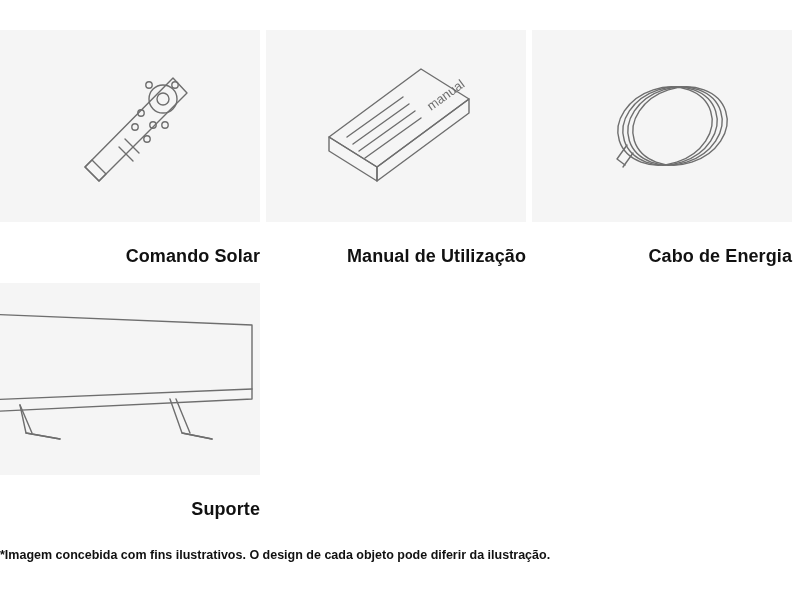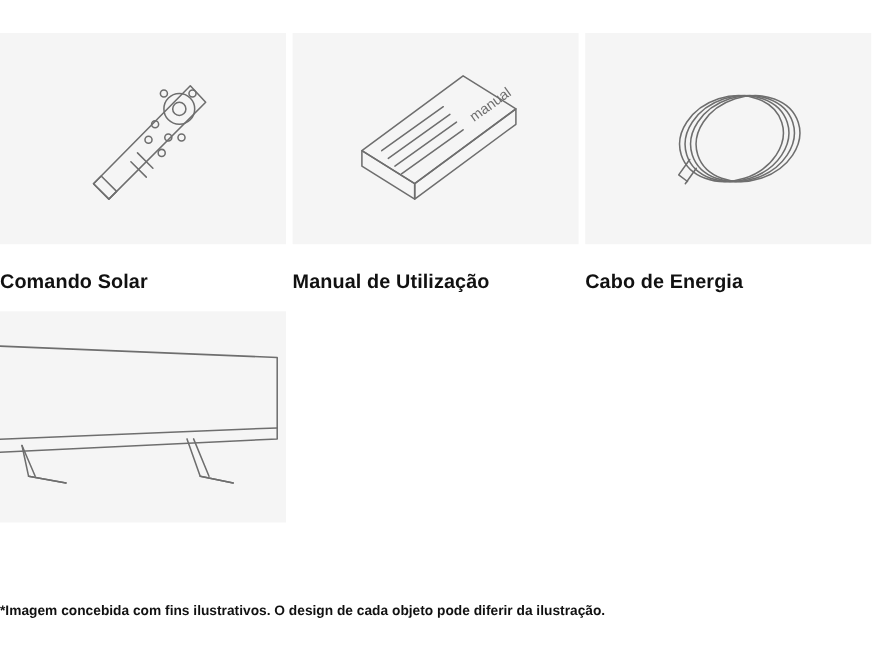--- a/index.html
+++ b/index.html
@@ -38,21 +38,21 @@
     background: #f5f5f5;
     display: flex;
     align-items: center;
     justify-content: center;
     box-sizing: border-box;
   }
   .caption {
     font-size: 18px;
     font-weight: bold;
     color: #111111;
-    text-align: left;
+    text-align: right;
     padding: 24px 0 10px 0;
     letter-spacing: 0.1px;
   }
   .footnote {
     position: absolute;
     left: 0;
     right: 0;
     bottom: 38px;
     text-align: left;
     font-size: 12.5px;
@@ -133,19 +133,20 @@
             <path d="M-40 118 L252 106"></path>
             <path d="M20 122 L26 150 L60 156"></path>
             <path d="M26 150 L60 156"></path>
             <path d="M20 122 L32 150"></path>
             <path d="M170 116 L182 150 L212 156"></path>
             <path d="M176 116 L190 150"></path>
             <path d="M182 150 L212 156"></path>
           </g>
         </svg>
       </div>
+      <div class="caption">Suporte</div>
     </div>
 
   </div>
 
   <div class="footnote">*Imagem concebida com fins ilustrativos. O design de cada objeto pode diferir da ilustração.</div>
 
 </div>
 
 </body></html>

